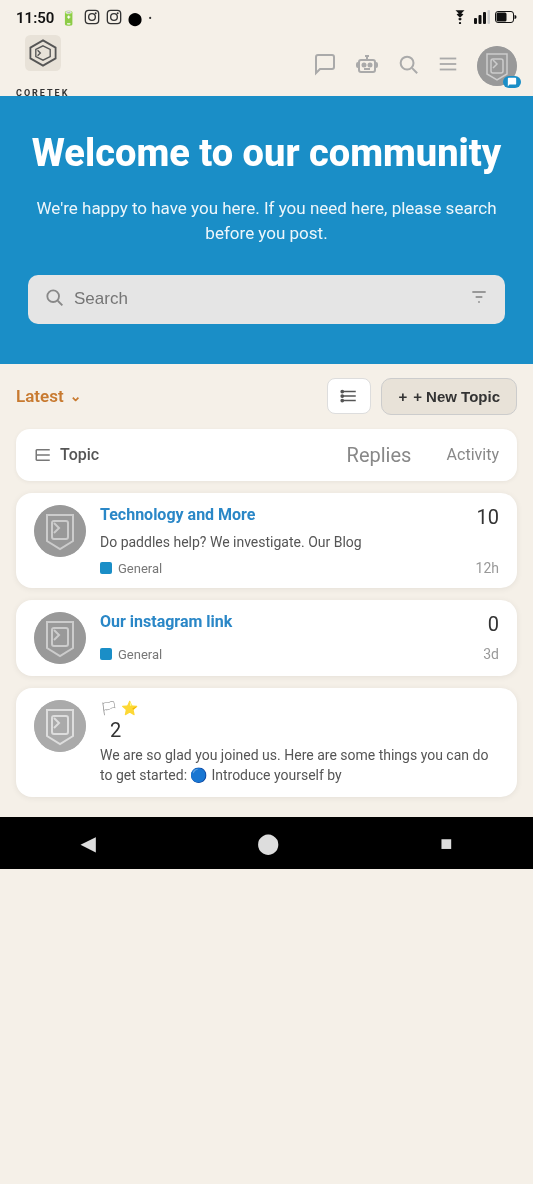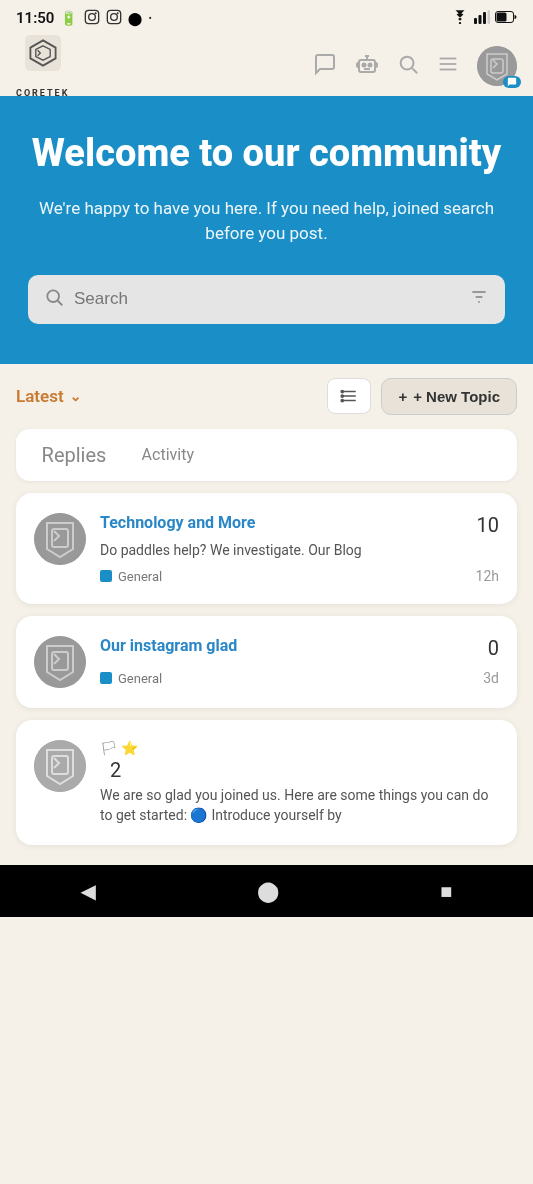--- a/index.html
+++ b/index.html
@@ -218,21 +218,21 @@
     .col-activity {
       width: 80px;
       text-align: right;
       font-size: 16px;
       color: #888;
     }
     
     .topic-card {
       background: white;
       border-radius: 16px;
-      padding: 20px 18px;
+      padding: 12px 18px;
       margin-bottom: 12px;
       box-shadow: 0 1px 6px rgba(0,0,0,0.07);
     }
     .topic-card-inner {
       display: flex;
       gap: 14px;
       align-items: flex-start;
     }
     .topic-avatar {
       width: 52px;
@@ -430,21 +430,21 @@
         <svg width="10" height="10" viewBox="0 0 12 12" fill="white">
             <path d="M11 8a1 1 0 01-1 1H3l-2 2V2a1 1 0 011-1h8a1 1 0 011 1z"></path>
           </svg>
       </div>
     </div>
   </div>
 </div>
 
 <div class="hero">
   <h1 class="hero-title">Welcome to our community</h1>
-  <p class="hero-subtitle">We're happy to have you here. If you need help, joined search before you post.</p>
+  <p class="hero-subtitle">We're happy to have you here. If you need here, please search before you post.</p>
   <div class="search-bar">
     <span class="search-icon-svg">
       <svg width="20" height="20" viewBox="0 0 24 24" fill="none" stroke="#888" stroke-width="2.2">
           <circle cx="11" cy="11" r="7"></circle>
           <line x1="16.5" y1="16.5" x2="22" y2="22"></line>
         </svg>
     </span>
     <input class="search-input" type="text" placeholder="Search" style="">
     <span class="search-filter-icon">
       <svg width="20" height="20" viewBox="0 0 24 24" fill="none" stroke="#888" stroke-width="2">
@@ -475,20 +475,29 @@
         </svg>
       </button>
       <button class="btn-new-topic">
         <span>+</span>
         <span style="font-size:15px;">+ New Topic</span>
       </button>
     </div>
   </div>
 
   <div class="table-header">
+    <div class="col-topic">
+      <svg width="18" height="18" viewBox="0 0 24 24" fill="none" stroke="#777" stroke-width="2">
+        <line x1="3" y1="5" x2="21" y2="5"></line>
+          <line x1="3" y1="12" x2="21" y2="12"></line>
+          <line x1="3" y1="19" x2="21" y2="19"></line>
+        <line x1="3" y1="5" x2="3" y2="19" stroke="#777"></line>
+      </svg>
+      <span>Topic</span>
+    </div>
     <div class="col-replies">Replies</div>
     <div class="col-activity">Activity</div>
   </div>
 
   <div class="topic-card">
     <div class="topic-card-inner">
       <div class="topic-avatar">
         <svg width="52" height="52" viewBox="0 0 52 52">
             <circle cx="26" cy="26" r="26" fill="#999"></circle>
             <path d="M13 10 L39 10 L39 36 L26 44 L13 36 Z" fill="none" stroke="#ccc" stroke-width="2"></path>
@@ -518,21 +527,21 @@
       <div class="topic-avatar">
         <svg width="52" height="52" viewBox="0 0 52 52">
             <circle cx="26" cy="26" r="26" fill="#999"></circle>
             <path d="M13 10 L39 10 L39 36 L26 44 L13 36 Z" fill="none" stroke="#ccc" stroke-width="2"></path>
             <path d="M20 18 L25 23 L20 28" fill="none" stroke="#ccc" stroke-width="2"></path>
             <rect x="18" y="16" width="16" height="18" rx="2" fill="none" stroke="#ccc" stroke-width="2"></rect>
           </svg>
       </div>
       <div class="topic-body">
         <div class="topic-title-row">
-          <div class="topic-title">Our instagram glad</div>
+          <div class="topic-title">Our instagram link</div>
           <div class="topic-reply-count">0</div>
         </div>
         <div class="topic-meta" style="margin-top:10px;">
           <div class="topic-category">
             <div class="cat-dot"></div>
             <span>General</span>
           </div>
           <div class="topic-time">3d</div>
         </div>
       </div>

